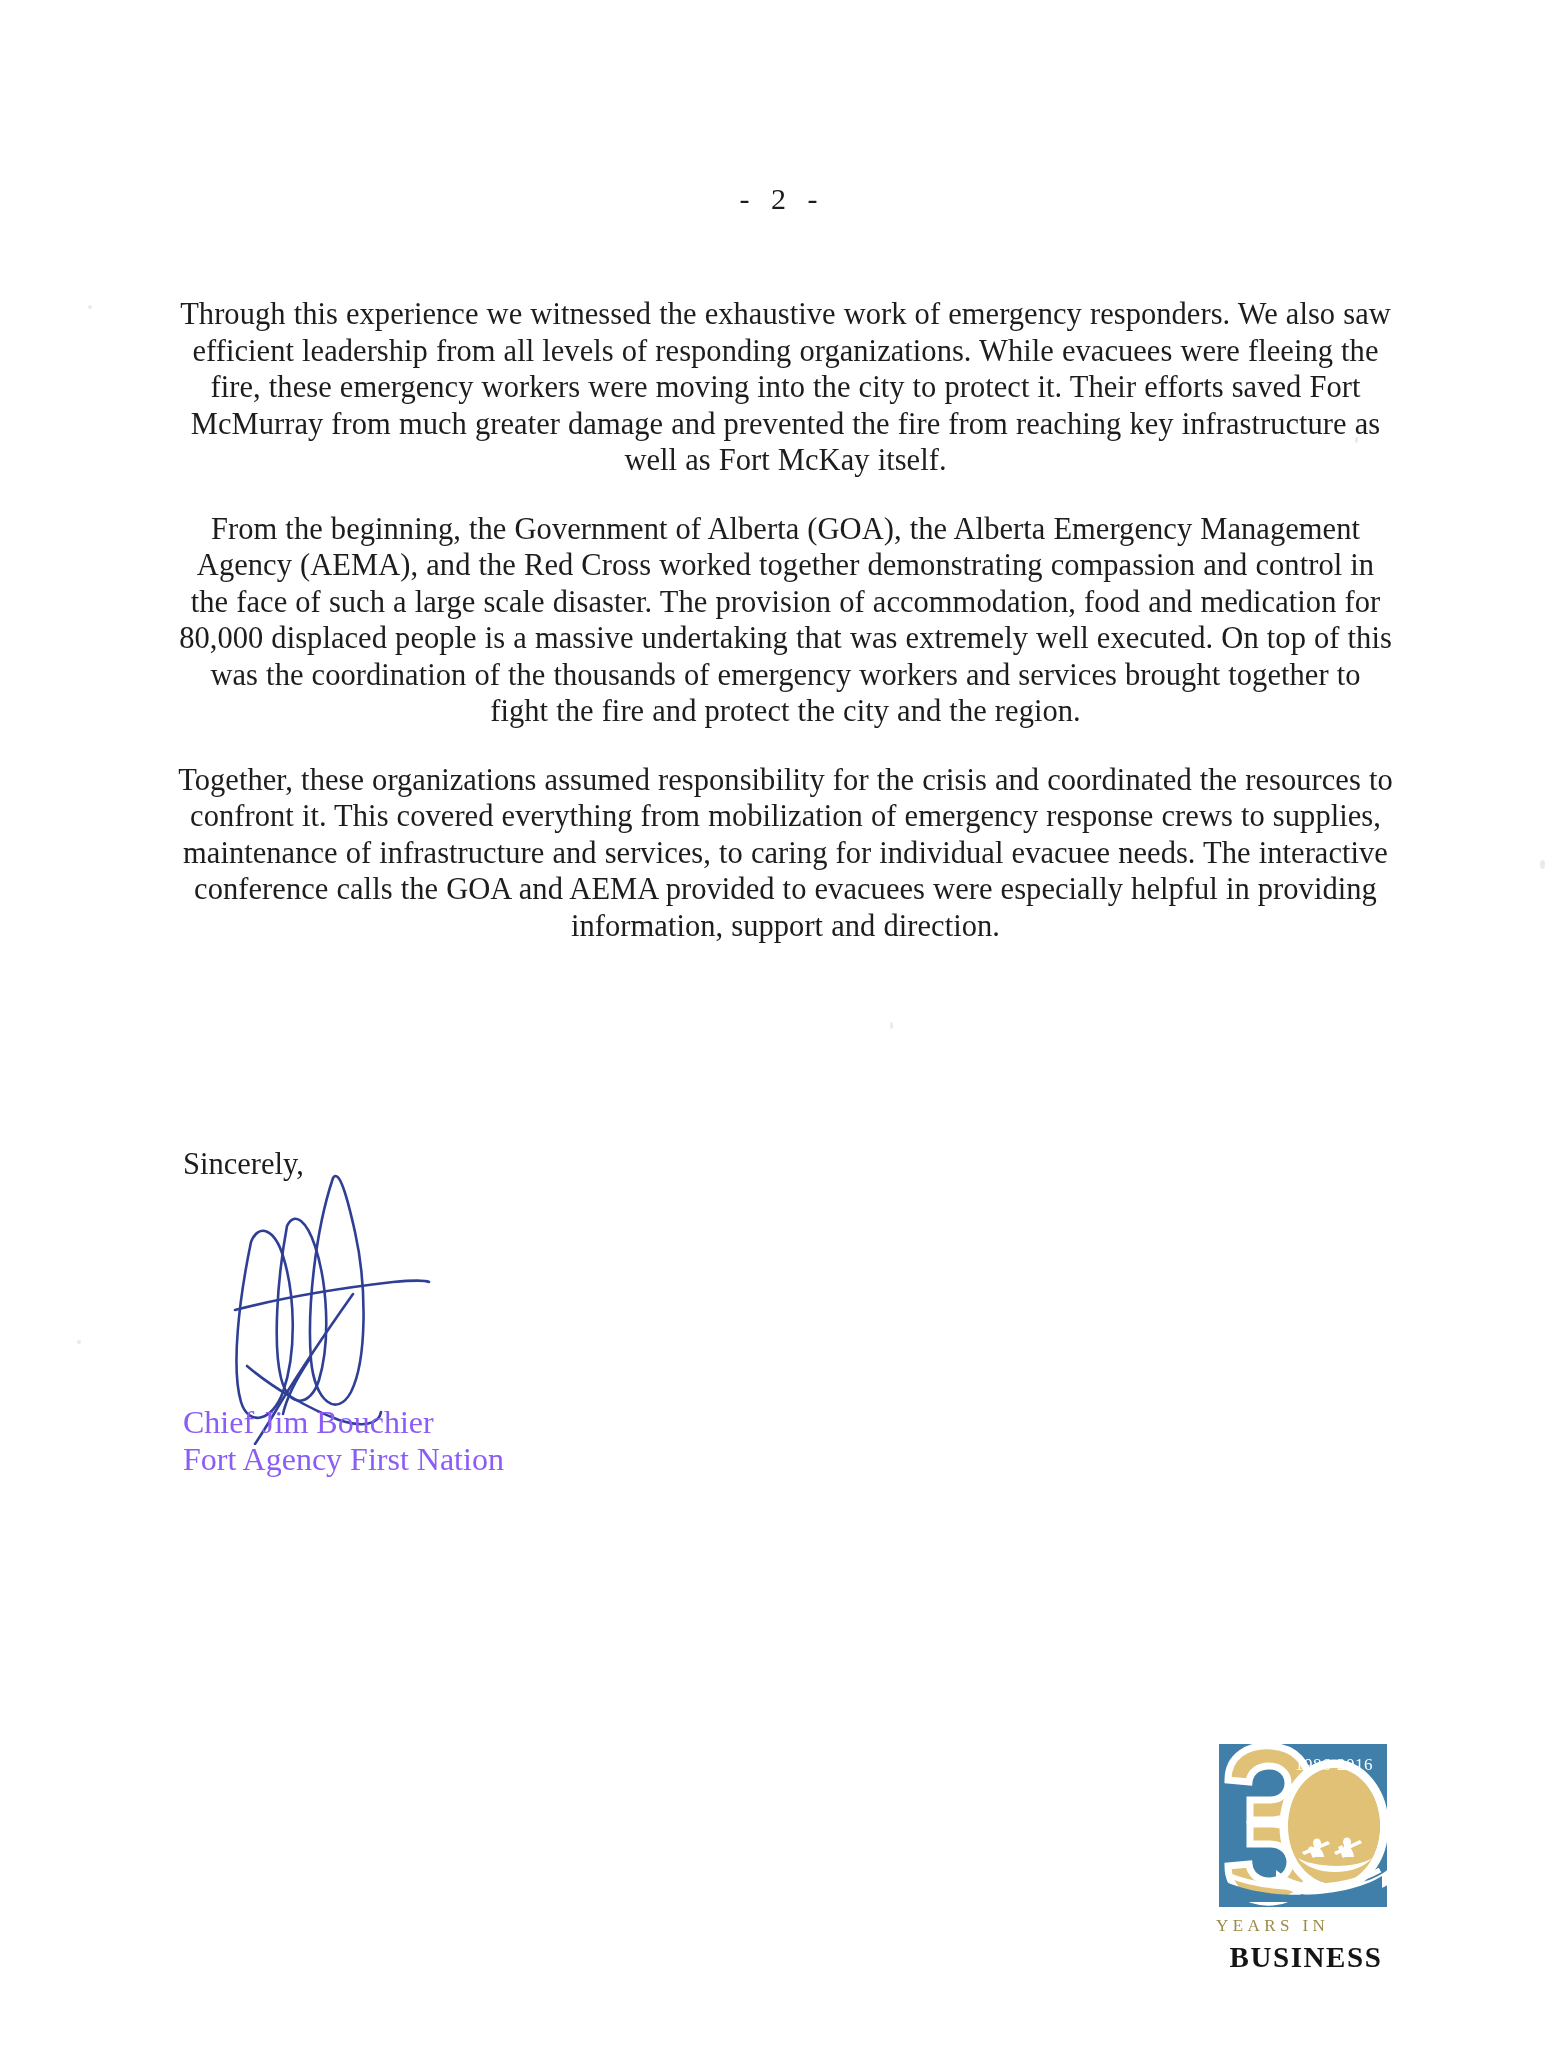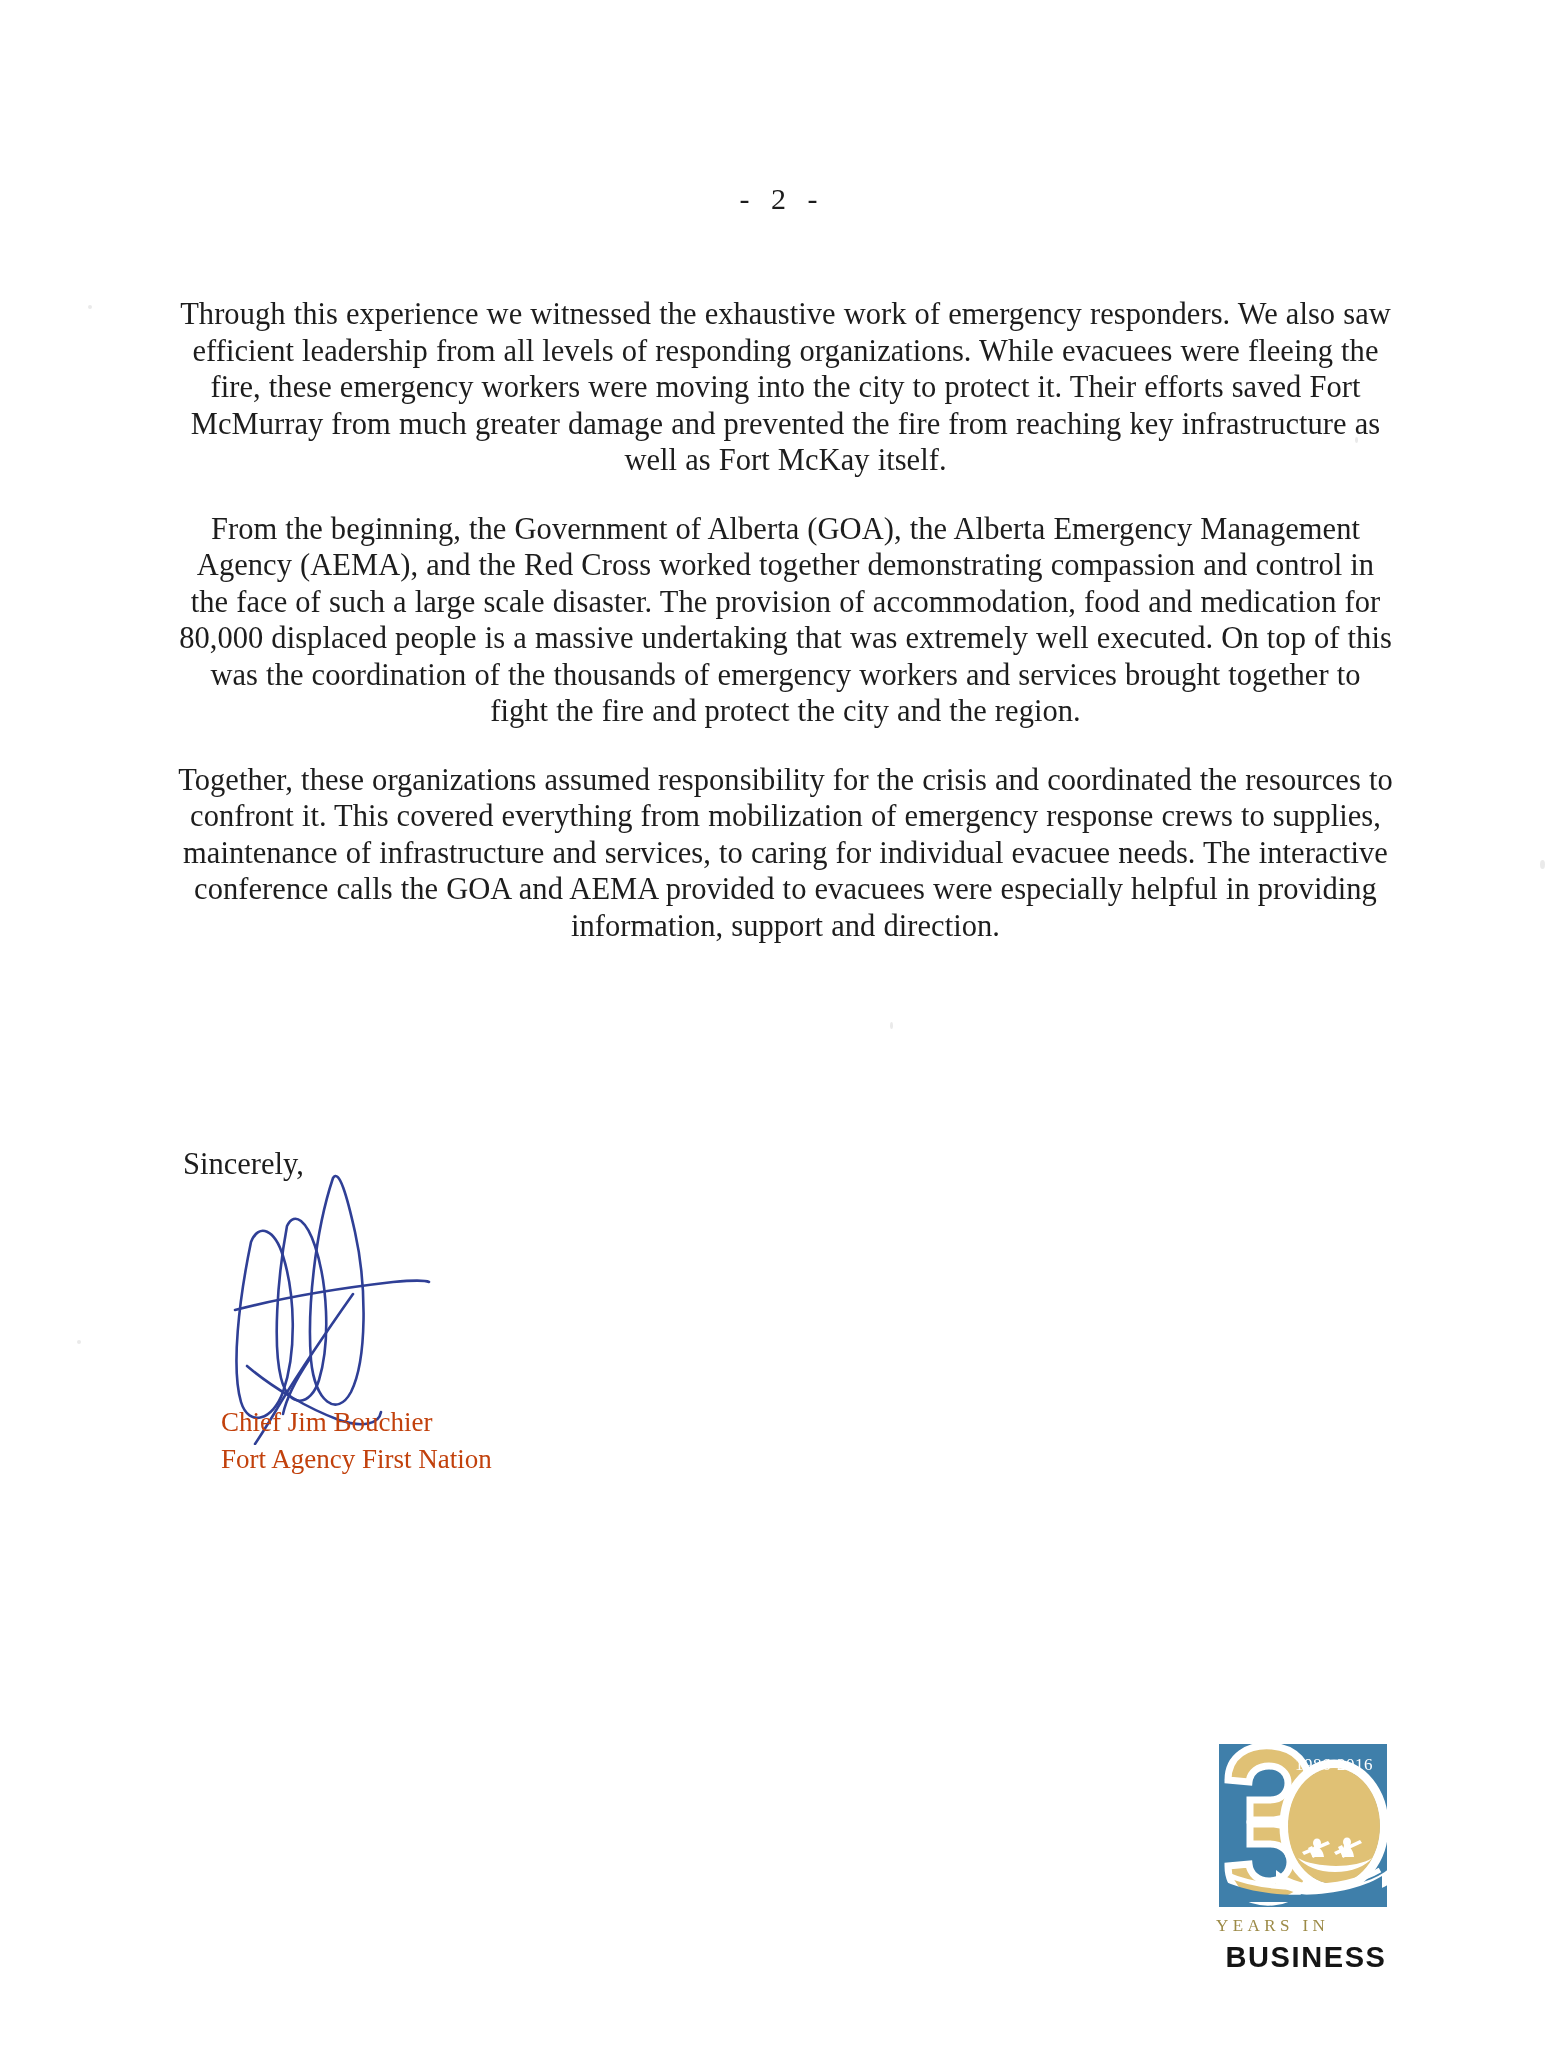--- a/index.html
+++ b/index.html
@@ -71,26 +71,25 @@
     height: 230px;
     margin-top: -8px;
   }
   .sig-svg {
     position: absolute;
     left: 28px;
     top: -4px;
   }
 
   .signer {
-    font-size: 27px;
+    font-size: 32px;
     line-height: 36.5px;
-    color: #c2410c;
+    color: #8b5cf6;
     position: relative;
     z-index: 1;
-    margin-left: 38px;
   }
 
   
   .logo {
     position: absolute;
     left: 1216px;
     top: 1742px;
     width: 180px;
   }
   .logo-mark {
@@ -101,21 +100,21 @@
   .logo-years {
     margin-top: 6px;
     font-family: "Liberation Serif", "DejaVu Serif", serif;
     font-size: 17px;
     letter-spacing: 4.4px;
     color: #9c8a46;
   }
   .logo-business {
     margin-top: 5px;
     text-align: center;
-    font-family: Liberation Sans, sans-serif;
+    font-family: Liberation Serif, serif;
     font-size: 29px;
     font-weight: bold;
     letter-spacing: 1.6px;
     color: #151515;
   }
 
   
   .speck {
     position: absolute;
     background: #d9d9d9;

